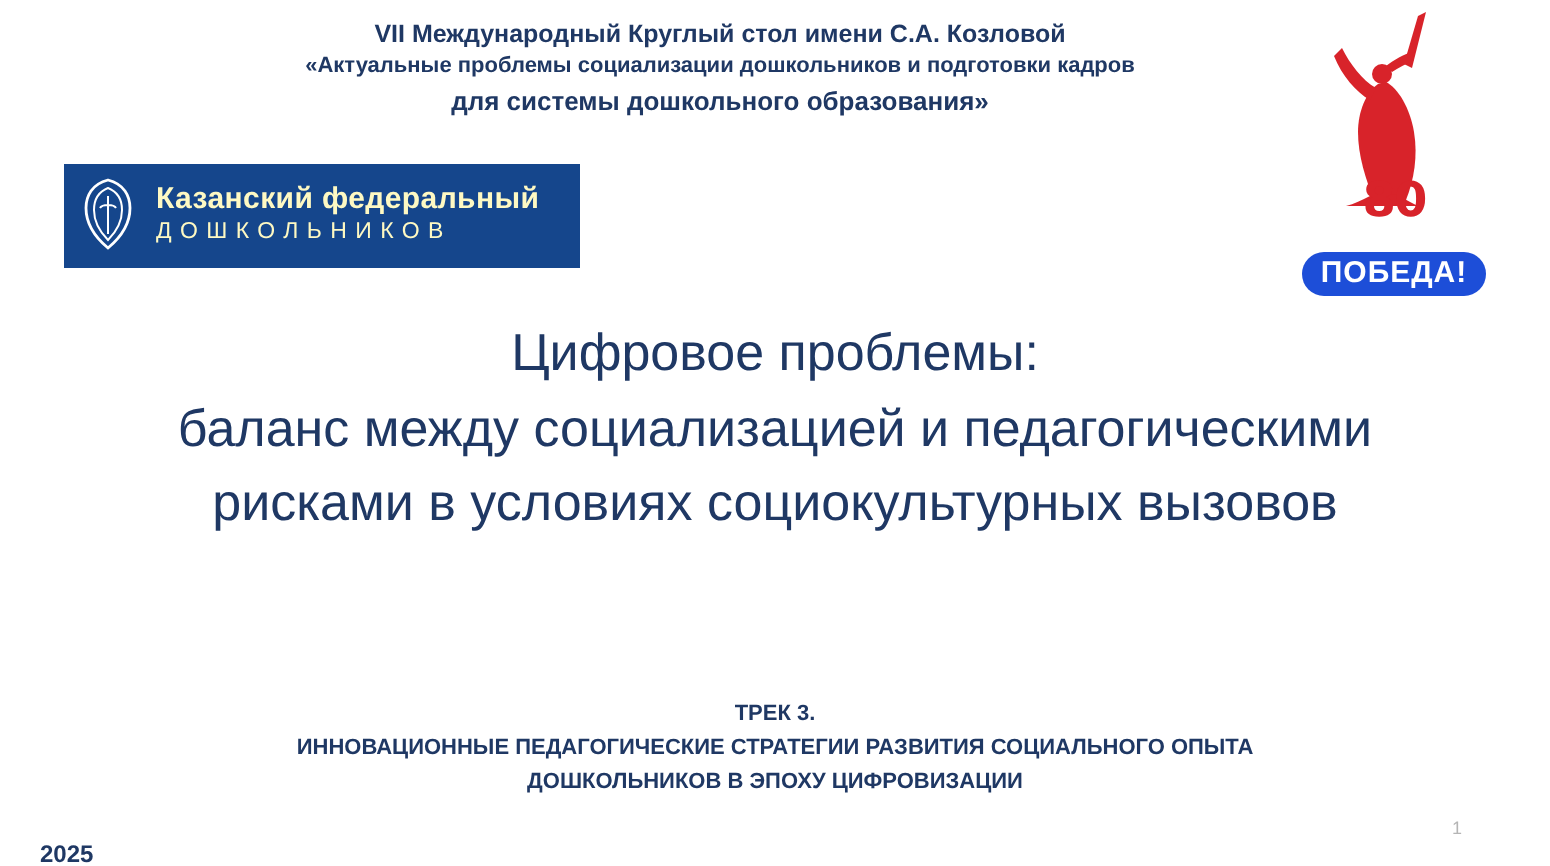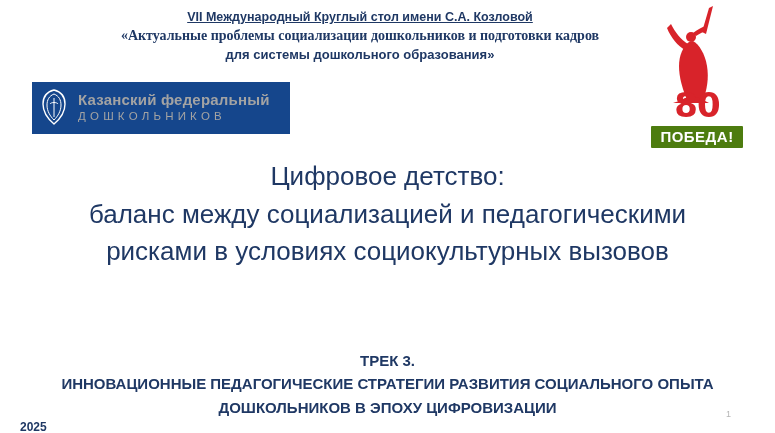--- a/index.html
+++ b/index.html
@@ -26,22 +26,22 @@
   .conf-header {
     position: absolute;
     left: 90px;
     top: 8px;
     width: 540px;
     text-align: center;
     color: #1f3864;
     font-weight: bold;
     line-height: 1.45;
   }
-  .conf-line1 { font-size: 12.5px; text-decoration: underline; }
-  .conf-line2 { font-size: 14px; font-family: Liberation Serif, serif; }
+  .conf-line1 { font-size: 12.5px; }
+  .conf-line2 { font-size: 11px; }
   .conf-line3 { font-size: 13px; }
 
   
   .kfu-logo {
     position: absolute;
     left: 32px;
     top: 82px;
     width: 258px;
     height: 52px;
     background: #15468c;
@@ -49,21 +49,21 @@
     align-items: center;
   }
   .kfu-emblem {
     width: 44px;
     height: 52px;
     position: relative;
     flex: 0 0 44px;
   }
   .kfu-emblem svg { display: block; }
   .kfu-text {
-    color: #a3a3a3;
+    color: #fef9c3;
     padding-left: 2px;
   }
   .kfu-text .t1 {
     font-size: 15px;
     font-weight: bold;
     letter-spacing: 0.2px;
     line-height: 1.1;
   }
   .kfu-text .t2 {
     font-size: 11.5px;
@@ -92,40 +92,40 @@
     top: 84px;
     width: 96px;
     height: 66px;
   }
   .pobeda-num {
     position: absolute;
     left: 0;
     top: 0;
     width: 96px;
     text-align: center;
-    font-size: 34px;
+    font-size: 24px;
     font-weight: bold;
     color: #d8232a;
     font-family: "DejaVu Sans", sans-serif;
     letter-spacing: -1px;
     line-height: 1;
   }
   .pobeda-word {
     position: absolute;
     left: 2px;
     top: 38px;
     width: 92px;
-    background: #4d7c0f;
+    background: #1d4ed8;
     color: #ffffff;
     font-size: 15px;
     font-weight: bold;
     text-align: center;
     letter-spacing: 0.5px;
     padding: 2px 0 3px 0;
-    border-radius: 1px;
+    border-radius: 11px;
   }
 
   
   .main-title {
     position: absolute;
     left: 20px;
     top: 158px;
     width: 735px;
     text-align: center;
     color: #1f3864;
@@ -148,21 +148,21 @@
   .author .u { text-decoration: underline; }
 
   
   .track {
     position: absolute;
     left: 20px;
     top: 349px;
     width: 735px;
     text-align: center;
     color: #1f3864;
-    font-size: 15px;
+    font-size: 11px;
     font-weight: bold;
     line-height: 1.55;
   }
   .year {
     position: absolute;
     left: 20px;
     top: 405px;
     width: 735px;
     text-align: left;
     color: #1f3864;
@@ -216,21 +216,21 @@
         </g>
       </svg>
     </div>
     <div class="pobeda-badge">
       <div class="pobeda-num">80</div>
       <div class="pobeda-word">ПОБЕДА!</div>
     </div>
   </div>
 
   <div class="main-title">
-    <div>Цифровое детство:</div>
+    <div>Цифровое проблемы:</div>
     <div>баланс между социализацией и педагогическими</div>
     <div>рисками в условиях социокультурных вызовов</div>
   </div>
 
 
   <div class="track">
     <div>ТРЕК 3.</div>
     <div>ИННОВАЦИОННЫЕ ПЕДАГОГИЧЕСКИЕ СТРАТЕГИИ РАЗВИТИЯ СОЦИАЛЬНОГО ОПЫТА</div>
     <div>ДОШКОЛЬНИКОВ В ЭПОХУ ЦИФРОВИЗАЦИИ</div>
   </div>

